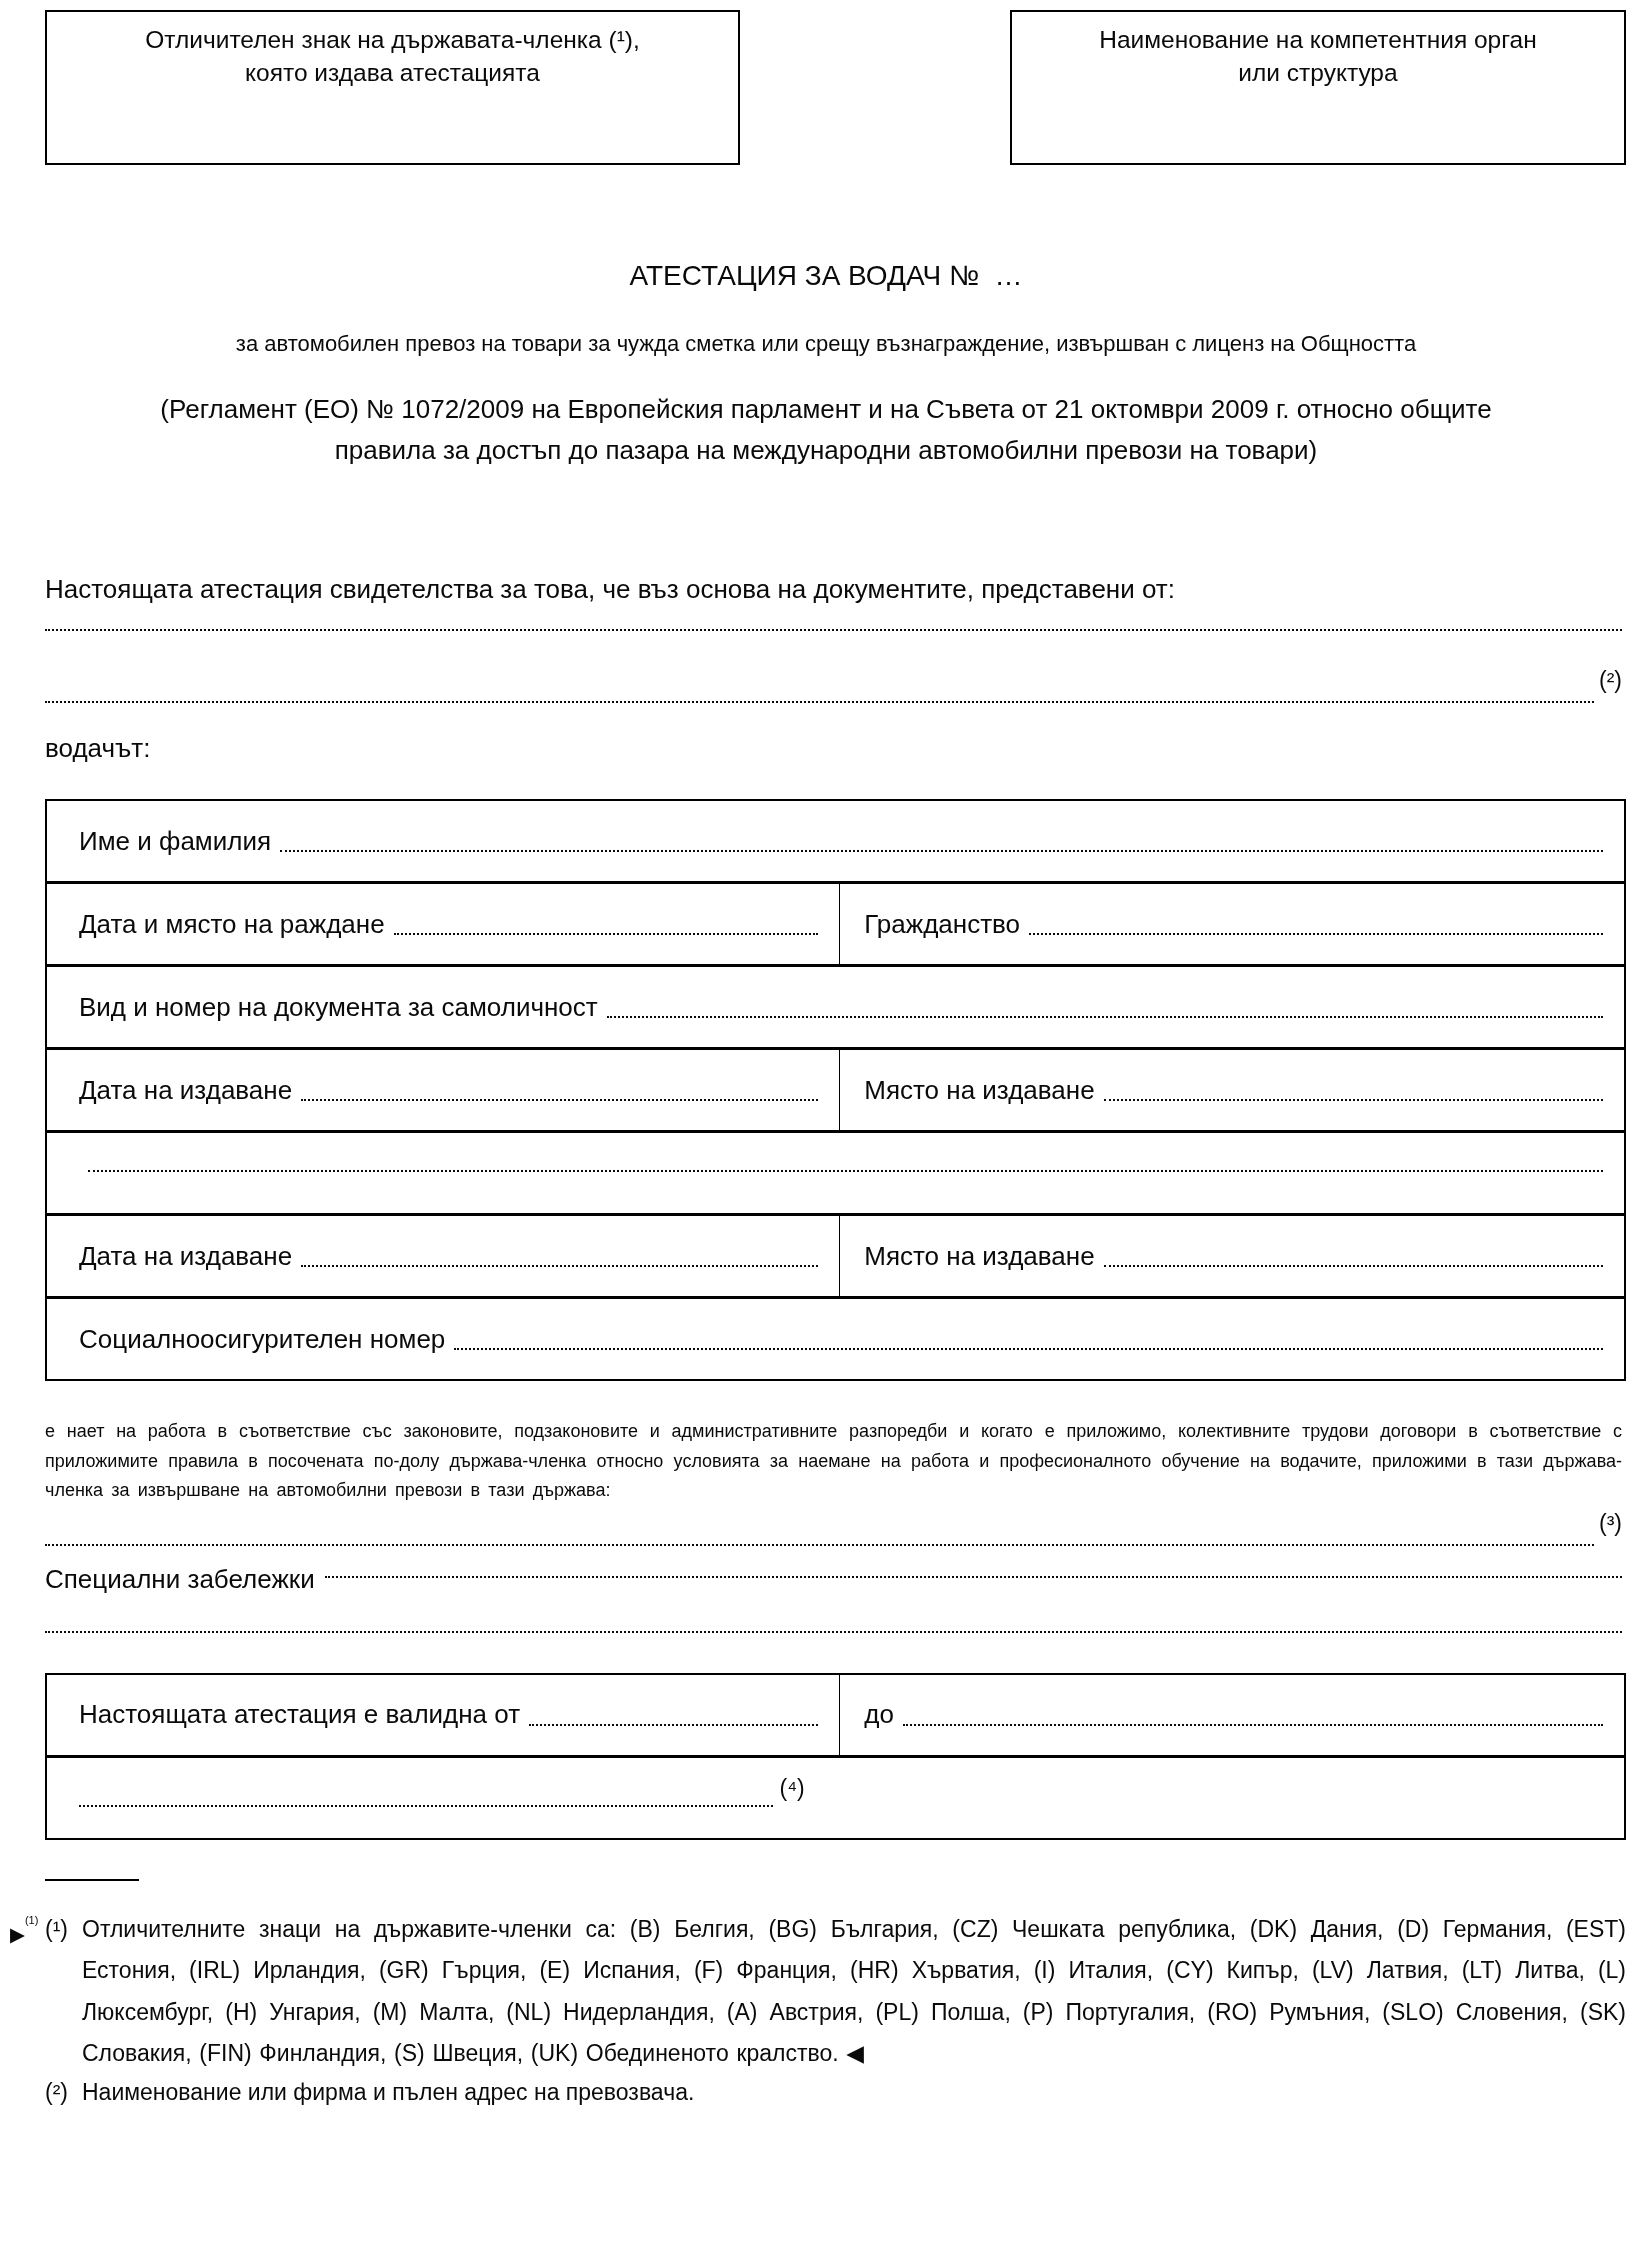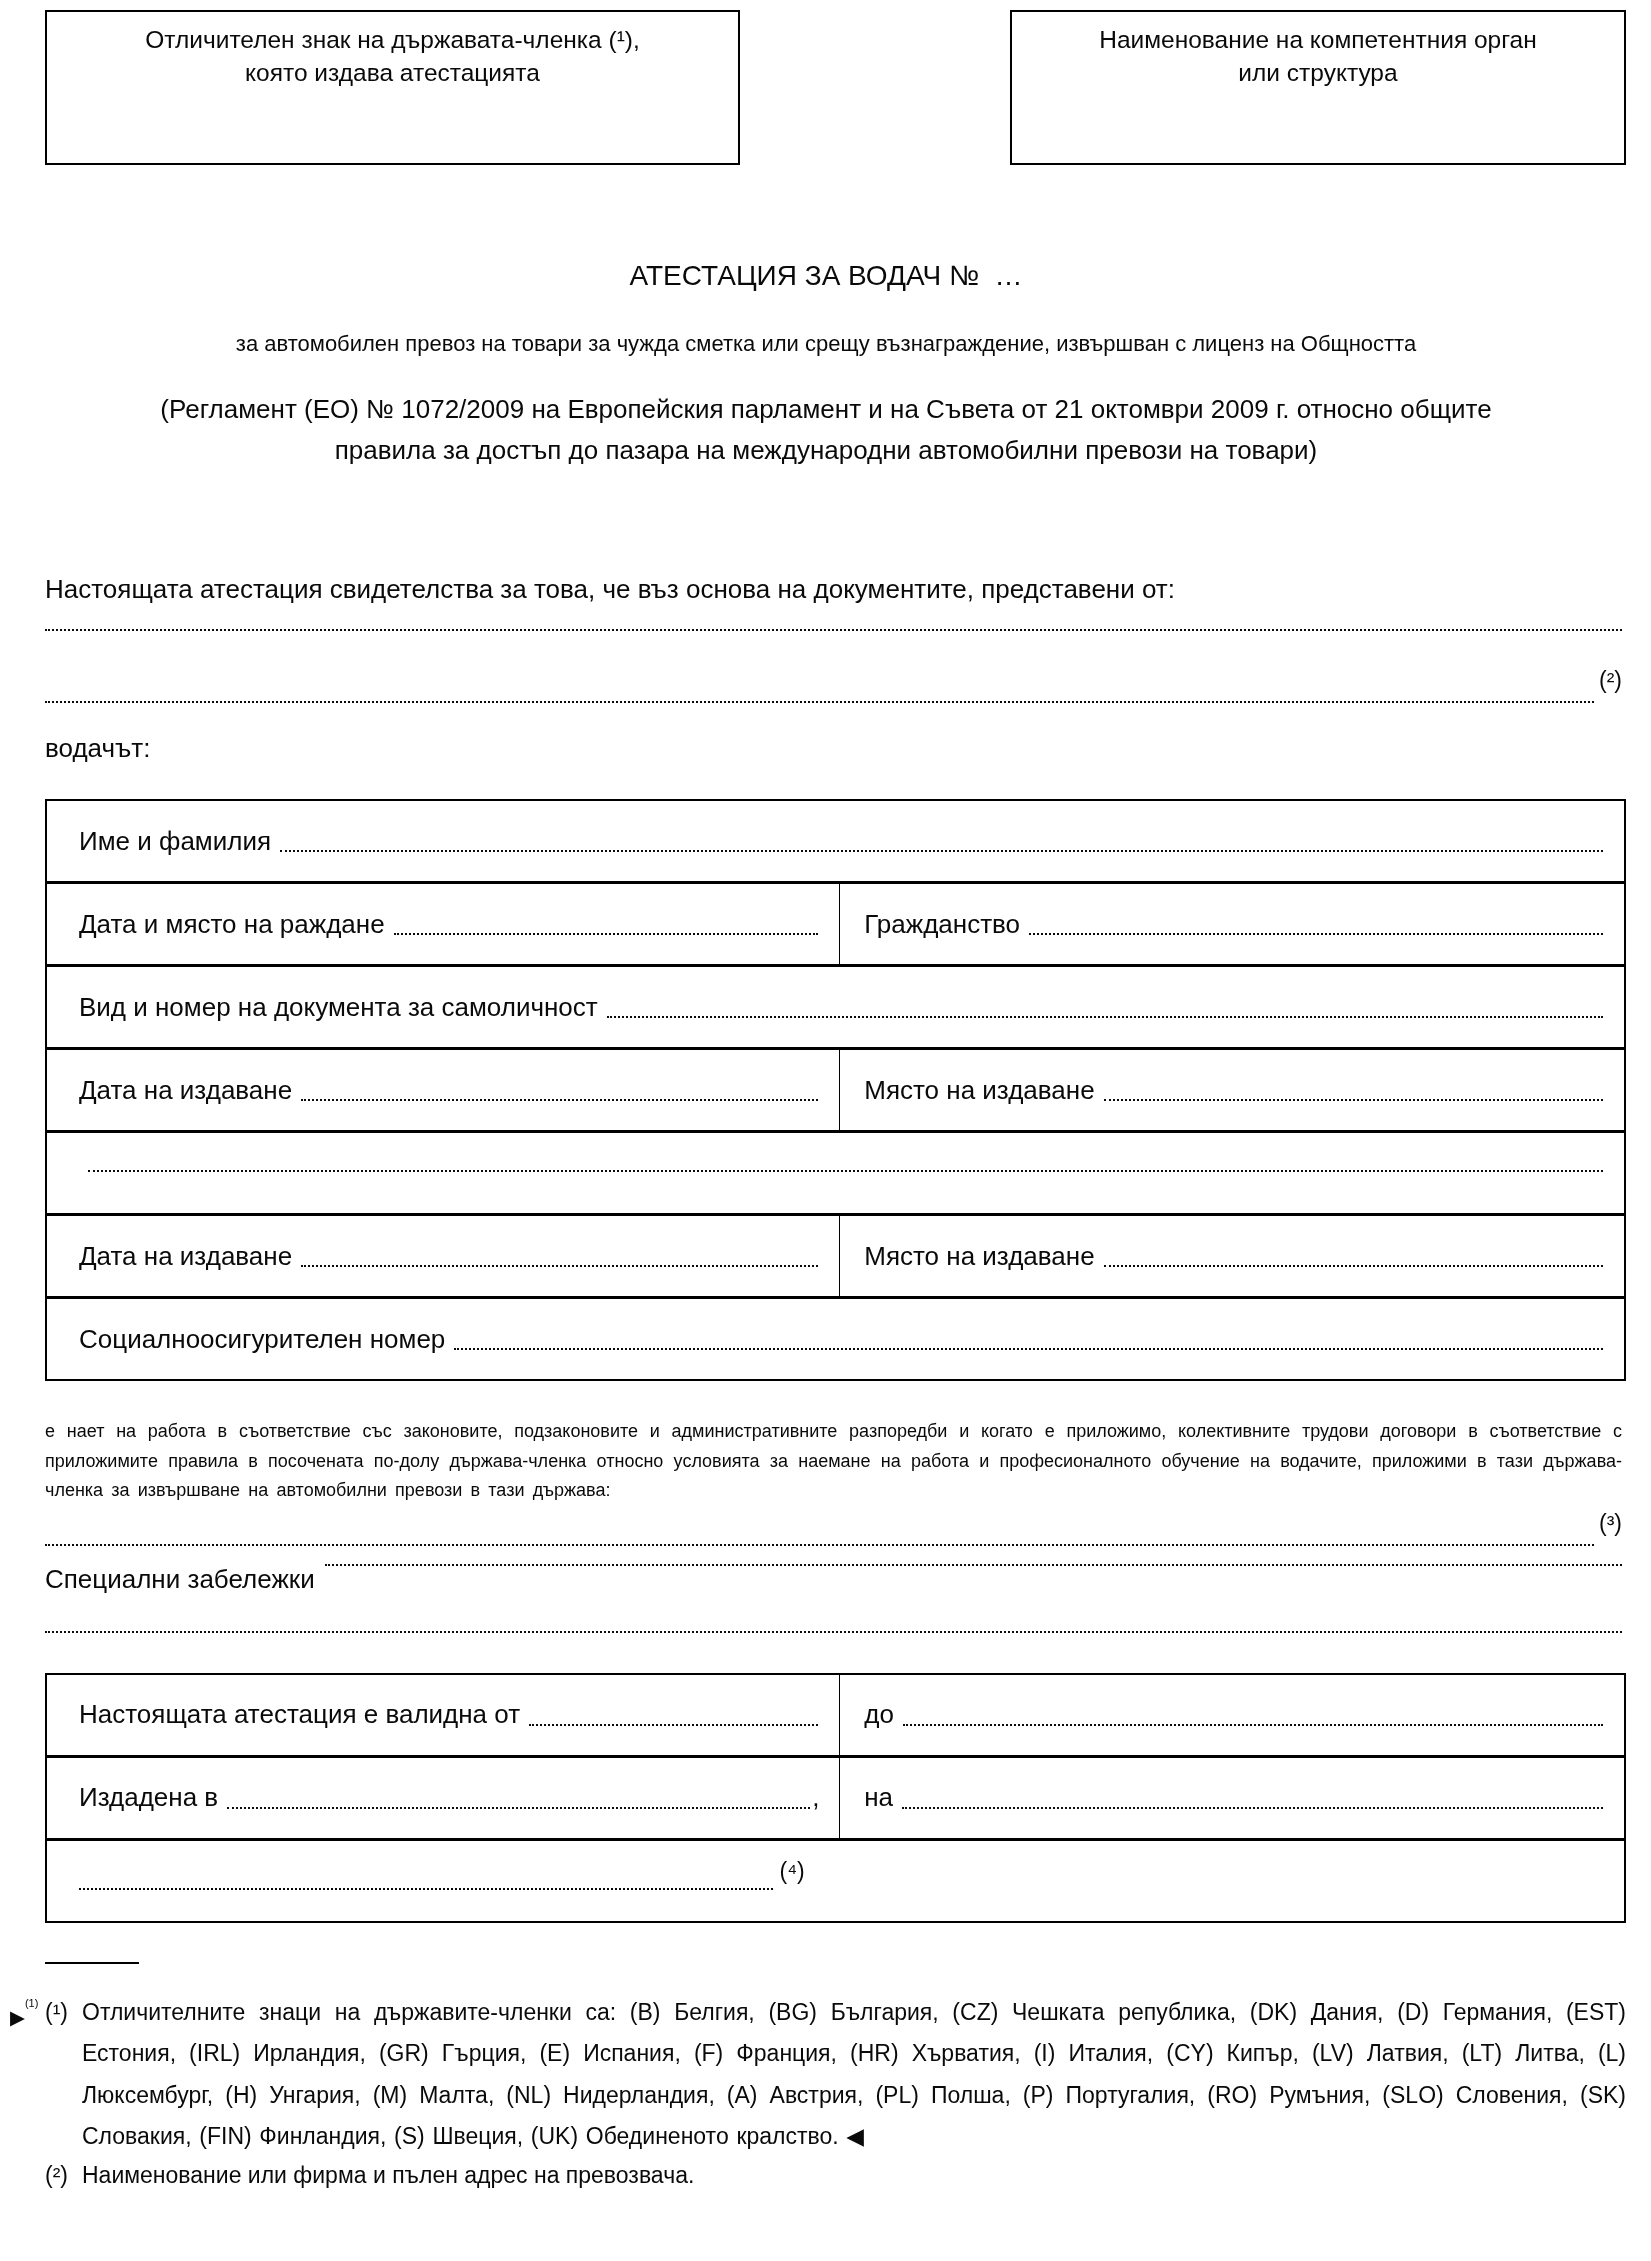--- a/index.html
+++ b/index.html
@@ -107,21 +107,21 @@
   .para {
     margin-top: 36px;
     font-size: 18px;
     line-height: 1.62;
     text-align: justify;
     word-spacing: 3.2px;
   }
   .refline-tight { margin-top: 14px; }
   .fieldline {
     display: flex;
-    align-items: flex-start;
+    align-items: center;
     margin-top: 18px;
     font-size: 26px;
   }
   .fieldline .dots { flex: 1; margin: 0 0 4.5px 10.3px; }
   .dotline-notes { margin-top: 36px; }
 
   .tbl-validity { margin-top: 40px; }
 
   
   .fnrule {
@@ -288,35 +288,20 @@
     <div class="cell cell-right">
       <div class="fline">
         <span class="label">до</span>
         <div class="dots"></div>
       </div>
     </div>
   </div>
   <div class="trow">
     <div class="cell">
       <div class="fline">
-        <span class="label">Издадена в</span>
-        <div class="dots"></div>
-        <span class="suffix">,</span>
-      </div>
-    </div>
-    <div class="cell cell-right">
-      <div class="fline">
-        <span class="label">на</span>
-        <div class="dots"></div>
-      </div>
-    </div>
-  </div>
-  <div class="trow">
-    <div class="cell">
-      <div class="fline">
         <div class="dots dots-fixed"></div>
         <span class="supref">(⁴)</span>
       </div>
     </div>
   </div>
 </div>
 
 <div class="fnrule"></div>
 <div class="footnotes">
   <div class="fn fn1">

